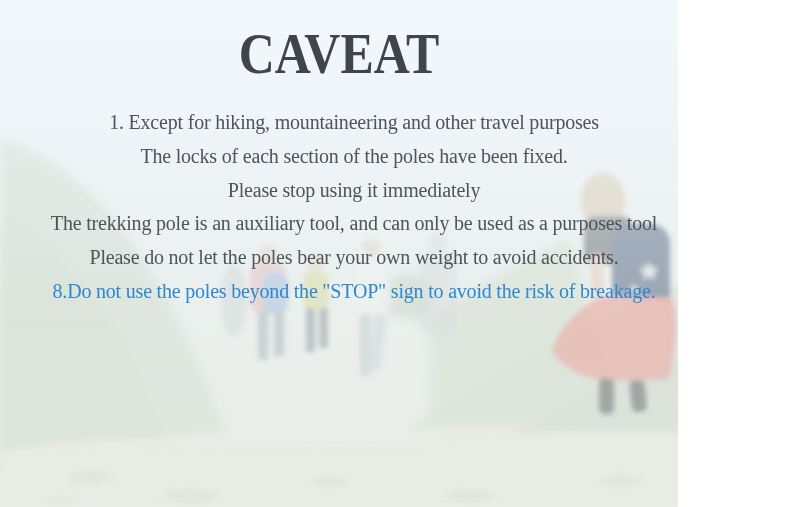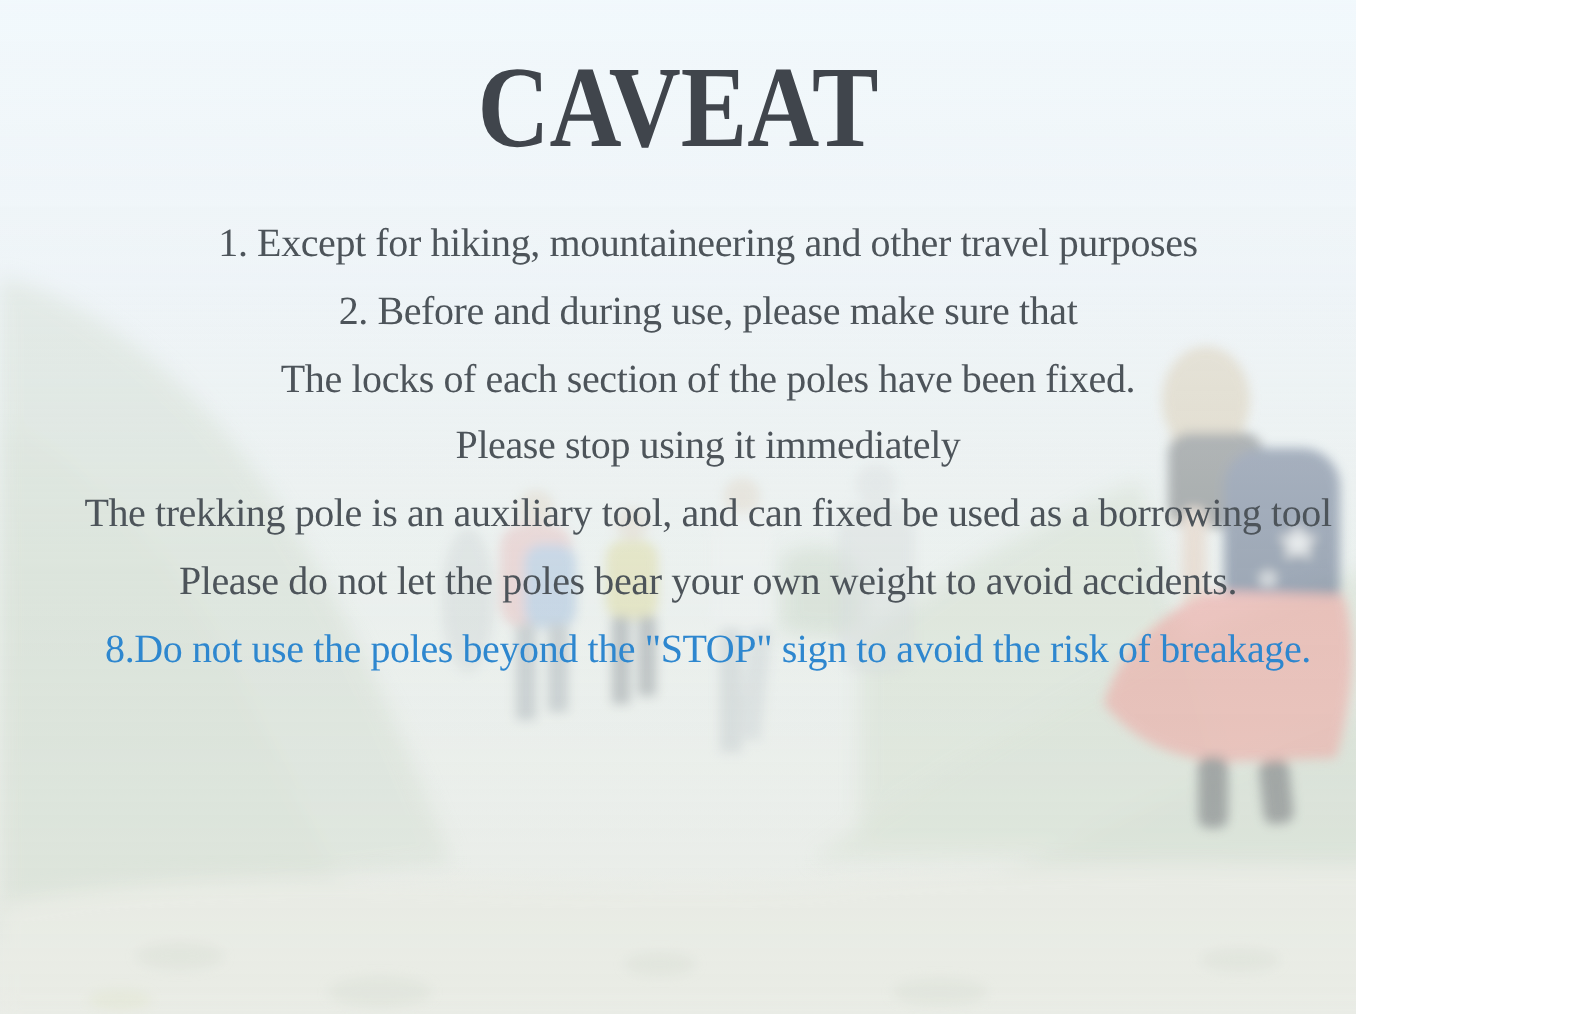--- a/index.html
+++ b/index.html
@@ -130,21 +130,20 @@
       <path d="M754,262 L746,318 M754,262 L764,318 M747,300 L763,300 M749,284 L761,284" fill="none"></path>
     </g>
 
     <rect x="0" y="0" width="790" height="507" fill="url(#wash)"></rect>
   </svg>
 
   <h1 class="title">CAVEAT</h1>
 
   <div class="lines">
       <div class="line">1. Except for hiking, mountaineering and other travel purposes</div>
-      <div class="line">2. Before and during use, please make sure that</div>
       <div class="line">The locks of each section of the poles have been fixed.</div>
       <div class="line">Please stop using it immediately</div>
-      <div class="line">The trekking pole is an auxiliary tool, and can fixed be used as a borrowing tool</div>
+      <div class="line">The trekking pole is an auxiliary tool, and can only be used as a purposes tool</div>
       <div class="line">Please do not let the poles bear your own weight to avoid accidents.</div>
       <div class="line blue">8.Do not use the poles beyond the "STOP" sign to avoid the risk of breakage.</div>
     </div>
 
 </div>
 
 </body></html>

